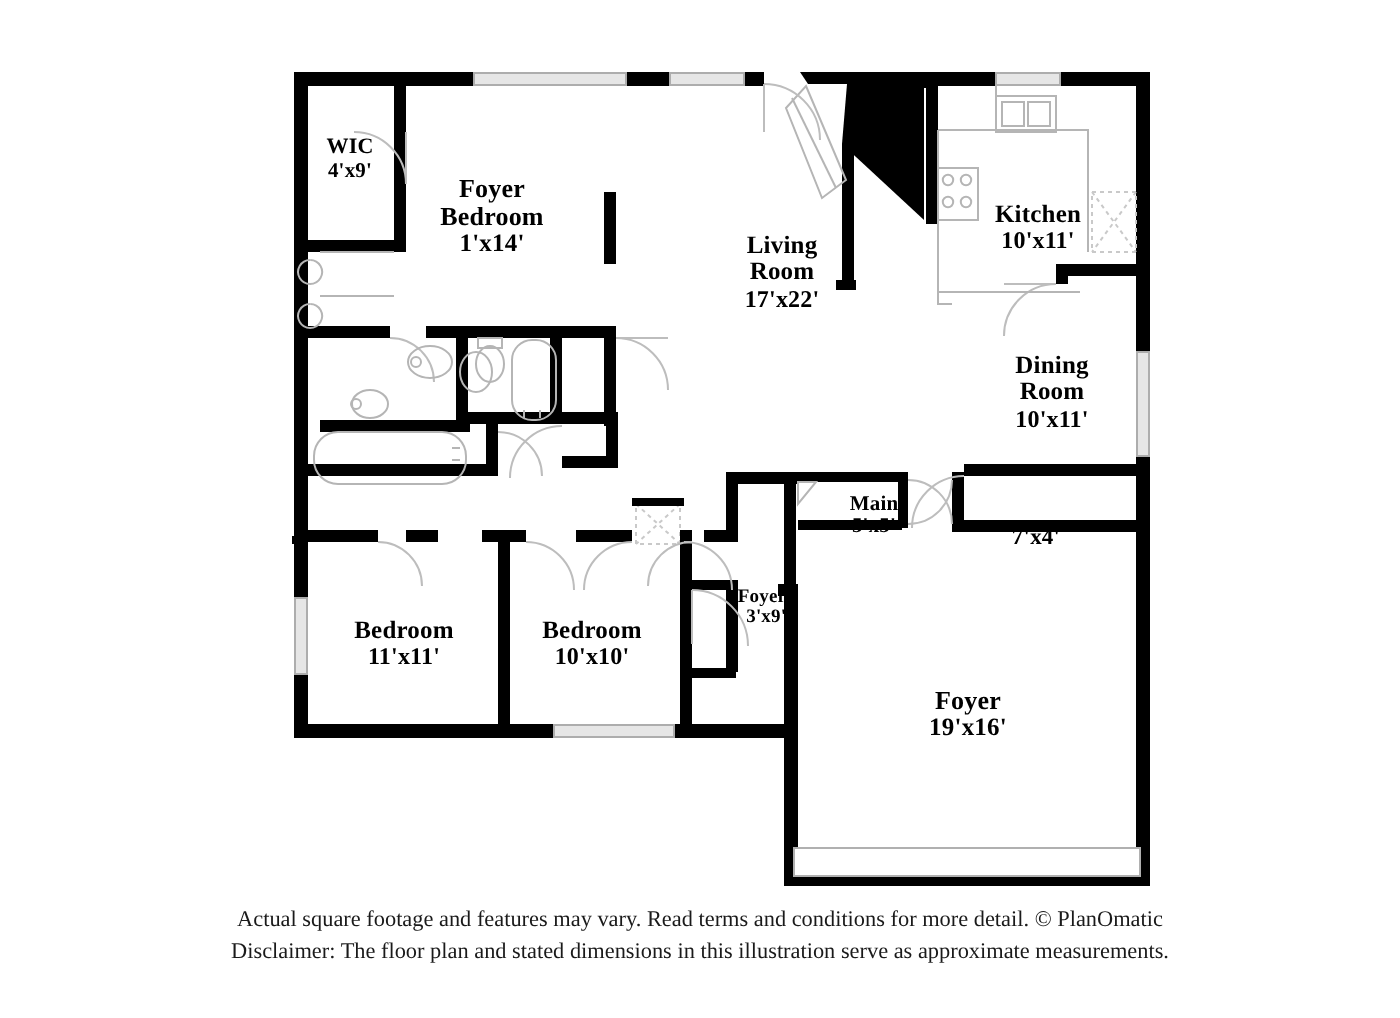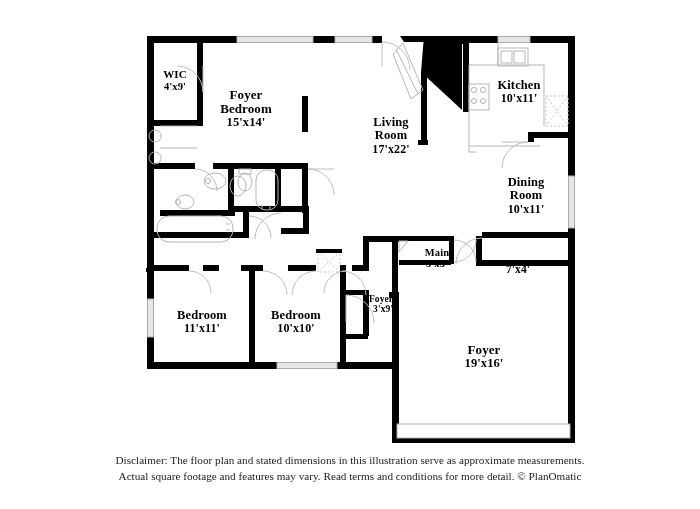--- a/index.html
+++ b/index.html
@@ -309,30 +309,30 @@
   </svg>
 
   <div class="room-label lbl-wic" style="left:175px; top:80px;">
     <span class="ln rl-name">WIC</span>
     <span class="ln rl-dim">4'x9'</span>
   </div>
 
   <div class="room-label lbl-main" style="left:246px; top:108px;">
     <span class="ln rl-name">Foyer</span>
     <span class="ln rl-name">Bedroom</span>
-    <span class="ln rl-dim">15'x14'</span>
+    <span class="ln rl-dim">1'x14'</span>
   </div>
 
   <div class="room-label lbl-living" style="left:391px; top:136px;">
     <span class="ln rl-name">Living</span>
     <span class="ln rl-name">Room</span>
     <span class="ln rl-dim">17'x22'</span>
   </div>
 
-  <div class="room-label lbl-kitchen" style="left:519px; top:92px;">
+  <div class="room-label lbl-kitchen" style="left:519px; top:114px;">
     <span class="ln rl-name">Kitchen</span>
     <span class="ln rl-dim">10'x11'</span>
   </div>
 
   <div class="room-label lbl-dining" style="left:526px; top:196px;">
     <span class="ln rl-name">Dining</span>
     <span class="ln rl-name">Room</span>
     <span class="ln rl-dim">10'x11'</span>
   </div>
 
@@ -363,15 +363,15 @@
   <div class="room-label lbl-foyer" style="left:381px; top:304px;text-align:right;">
     <span class="ln rl-name">Foyer</span>
     <span class="ln rl-dim">3'x9'</span>
   </div>
 
   <div id="fp-label" style="left:444px; top:68px;">FP</div>
 
 </div>
 
 <div id="disclaimer">
+  <span class="dline">Actual square footage and features may vary. Read terms and conditions for more detail. © PlanOmatic</span>
   <span class="dline">Disclaimer: The floor plan and stated dimensions in this illustration serve as approximate measurements.</span>
-  <span class="dline">Actual square footage and features may vary. Read terms and conditions for more detail. © PlanOmatic</span>
 </div>
 
 </body></html>

